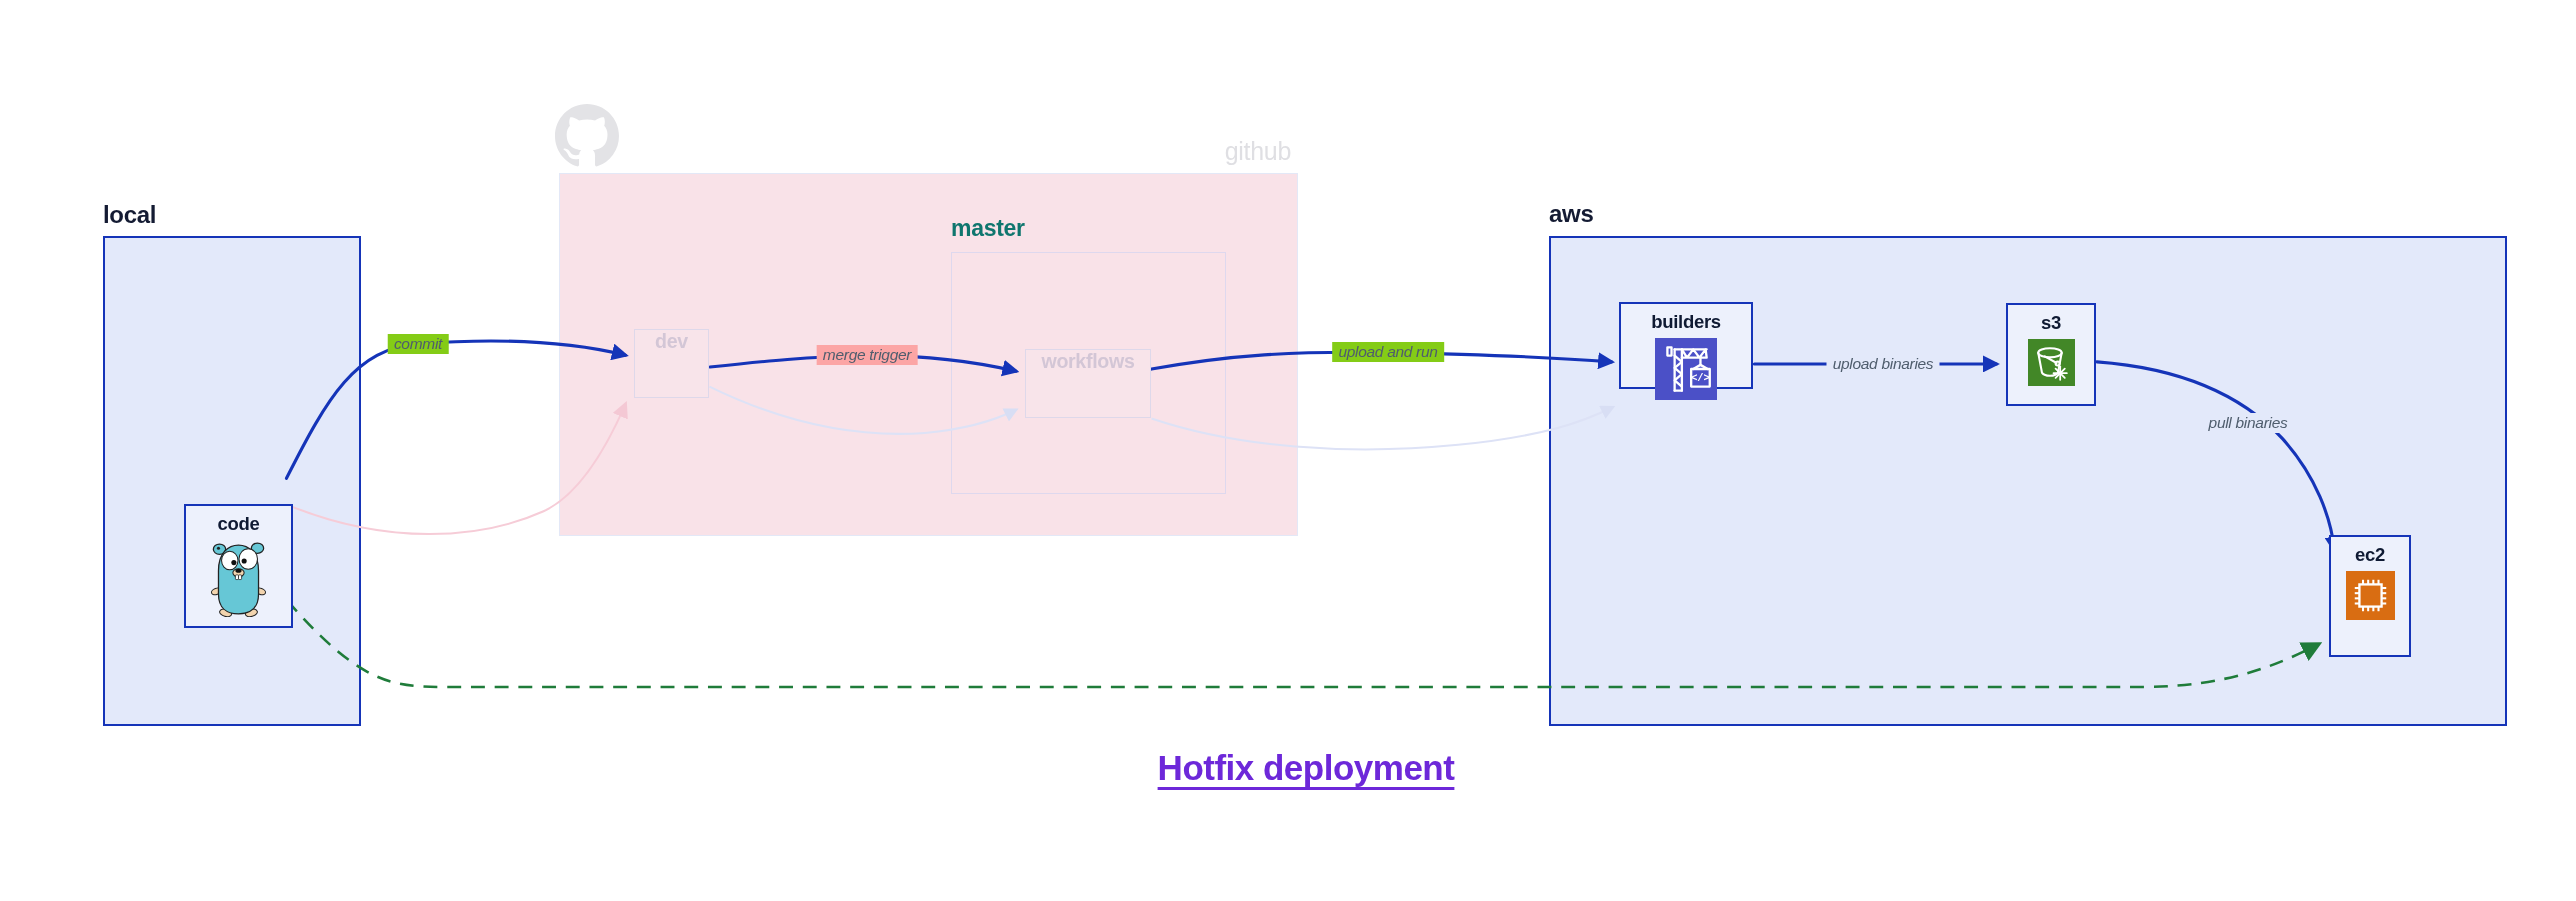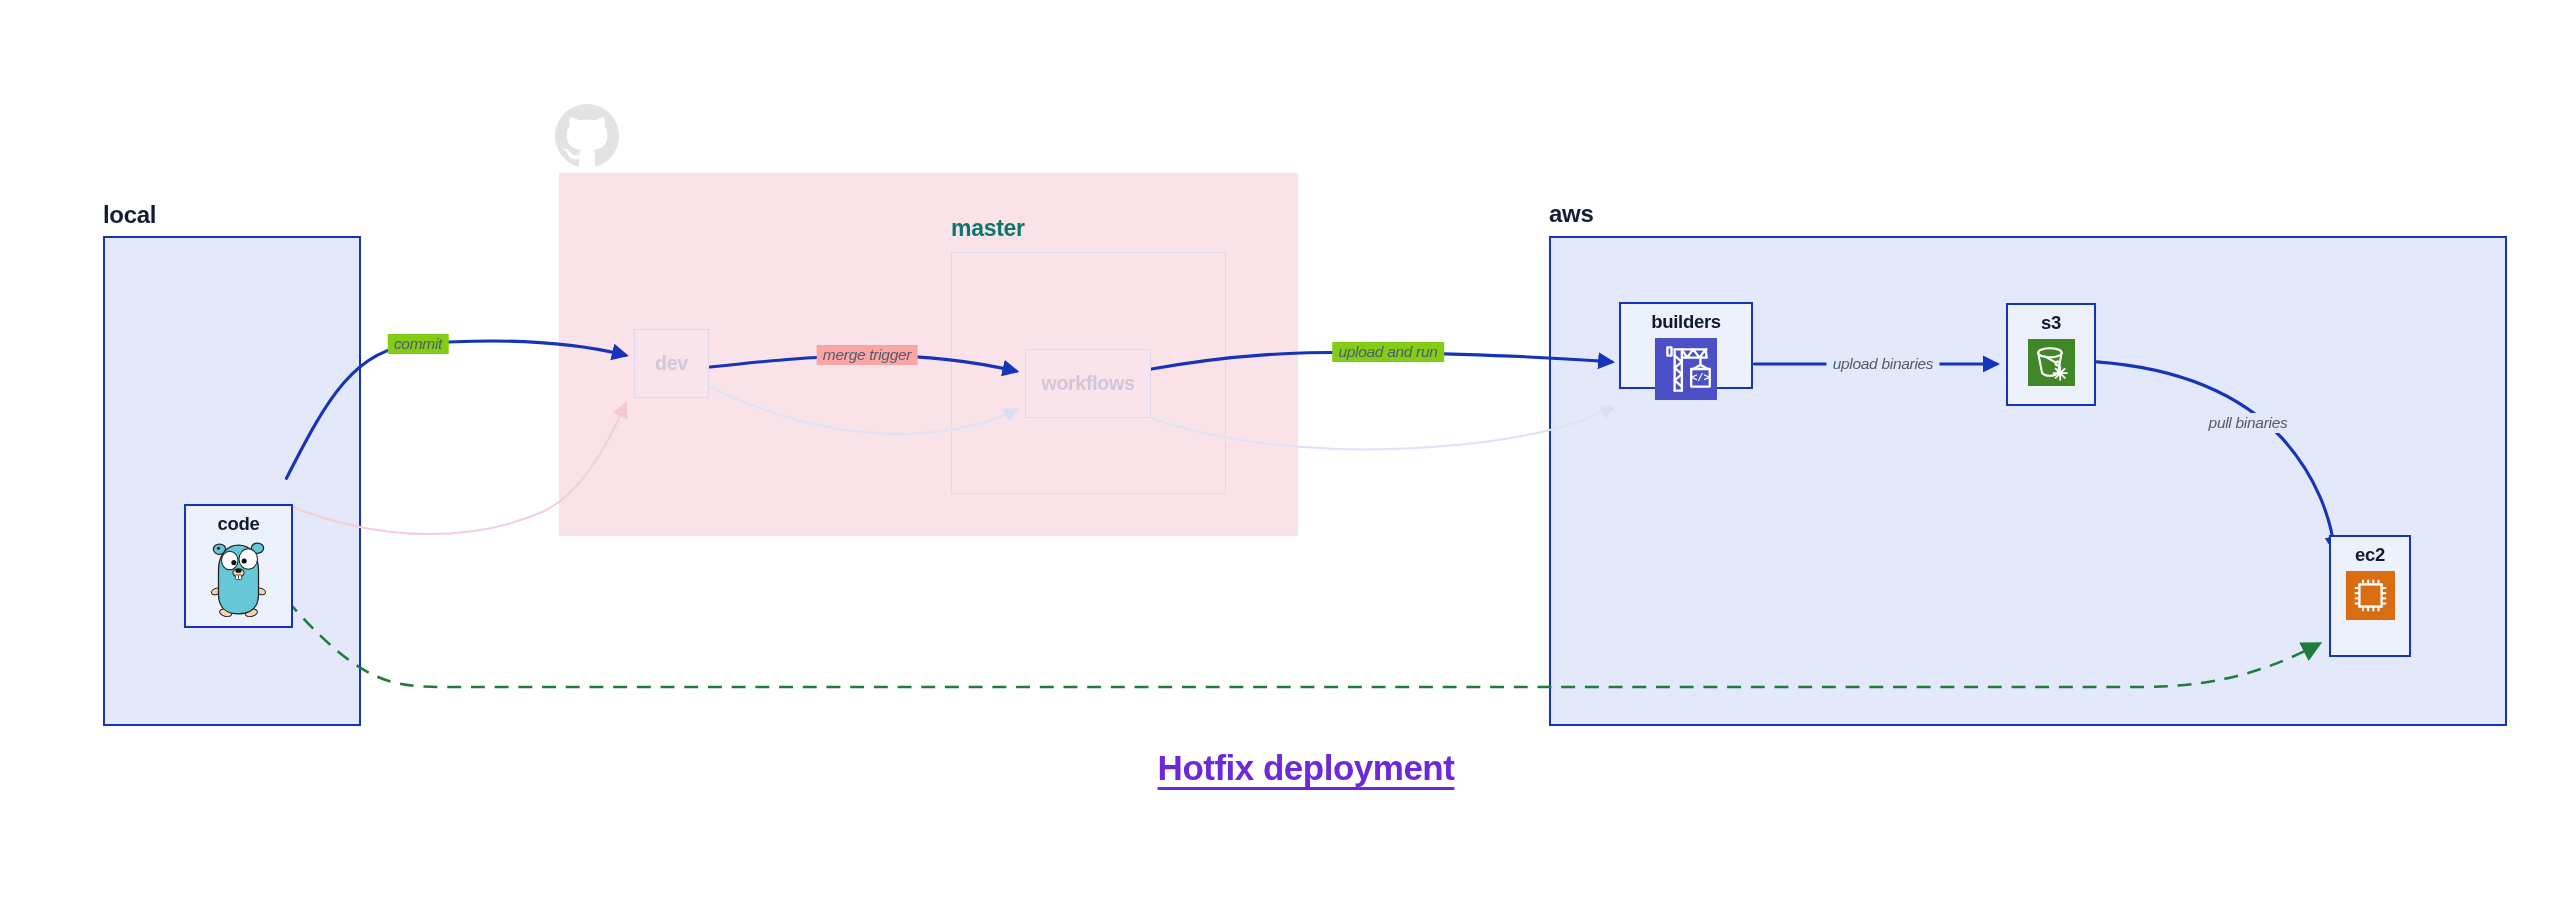--- a/index.html
+++ b/index.html
@@ -13,21 +13,21 @@
   .group-github{background:#f9e2e8;border:1.5px solid #e3e8f7;}
   .group-master{background:rgba(249,226,232,0.35);border:1.5px solid #ded8ee;}
 
   .group-label{position:absolute;color:#141b33;font-size:24px;font-weight:600;letter-spacing:-0.3px;}
   .group-label.faded-github{color:#dfdfe3;font-weight:500;font-size:25px;text-align:right;}
   .group-label.faded-master{color:#0f766e;font-size:23px;}
 
   
   .node{position:absolute;box-sizing:border-box;display:flex;flex-direction:column;align-items:center;}
   .node-active{background:#edf1fc;border:2.1px solid #1534b8;}
-  .node-faded{background:#f8e4ea;border:1.5px solid #ded8ea;justify-content:center;}
+  .node-faded{background:#f8e4ea;border:1.5px solid #ded8ea;justify-content:flex-start;}
   .node-label{font-size:18.5px;font-weight:700;color:#0f1a33;letter-spacing:-0.3px;margin-top:7.2px;}
   .node-faded .node-label{color:#d3c6d6;font-size:19.6px;margin-top:0;}
   .node-icon{margin-top:5.2px;display:block;}
 
   
   .edge-label{position:absolute;transform:translate(-50%,-50%);font-size:15.5px;font-style:italic;
     color:#4f5d6d;padding:1px 6.2px;white-space:nowrap;letter-spacing:-0.3px;}
   .bg-white{background:#84cc16;}
   .bg-pink{background:#fca5a5;}
   .bg-blue{background:#e3e9fa;}
@@ -45,20 +45,21 @@
 <body>
 
 <div class="canvas">
 
   <div class="group group-local" style="left:103px;top:236px;width:258px;height:490px;"></div>
   <div class="group group-github" style="left:559px;top:173px;width:739px;height:363px;"></div>
   <div class="group group-master" style="left:951px;top:252px;width:275px;height:242px;"></div>
   <div class="group group-aws" style="left:1549px;top:236px;width:958px;height:490px;"></div>
 
   <div class="group-label" style="left:103px;top:201px;width:258px;">local</div>
+  <div class="group-label faded-github" style="left:559px;top:137px;width:732px;">github</div>
   <div class="group-label faded-master" style="left:951px;top:215px;width:275px;">master</div>
   <div class="group-label" style="left:1549px;top:200px;width:958px;">aws</div>
 
   <div class="octocat" style="left:555px;top:104px;width:64px;height:64px;">
     <svg width="64" height="64" viewBox="0 0 16 16">
       <path fill="#e3e3e6" d="M8 0C3.58 0 0 3.58 0 8c0 3.54 2.29 6.53 5.47 7.59.4.07.55-.17.55-.38 0-.19-.01-.82-.01-1.49-2.01.37-2.53-.49-2.69-.94-.09-.23-.48-.94-.82-1.13-.28-.15-.68-.52-.01-.53.63-.01 1.08.58 1.23.82.72 1.21 1.87.87 2.33.66.07-.52.28-.87.51-1.07-1.78-.2-3.64-.89-3.64-3.95 0-.87.31-1.59.82-2.15-.08-.2-.36-1.02.08-2.12 0 0 .67-.21 2.2.82.64-.18 1.32-.27 2-.27s1.36.09 2 .27c1.53-1.04 2.2-.82 2.2-.82.44 1.1.16 1.92.08 2.12.51.56.82 1.27.82 2.15 0 3.07-1.87 3.75-3.65 3.95.29.25.54.73.54 1.48 0 1.07-.01 1.93-.01 2.2 0 .21.15.46.55.38A8.01 8.01 0 0 0 16 8c0-4.42-3.58-8-8-8z"></path>
     </svg>
   </div>
 
   <svg class="layer" viewBox="0 0 5054 1750">

